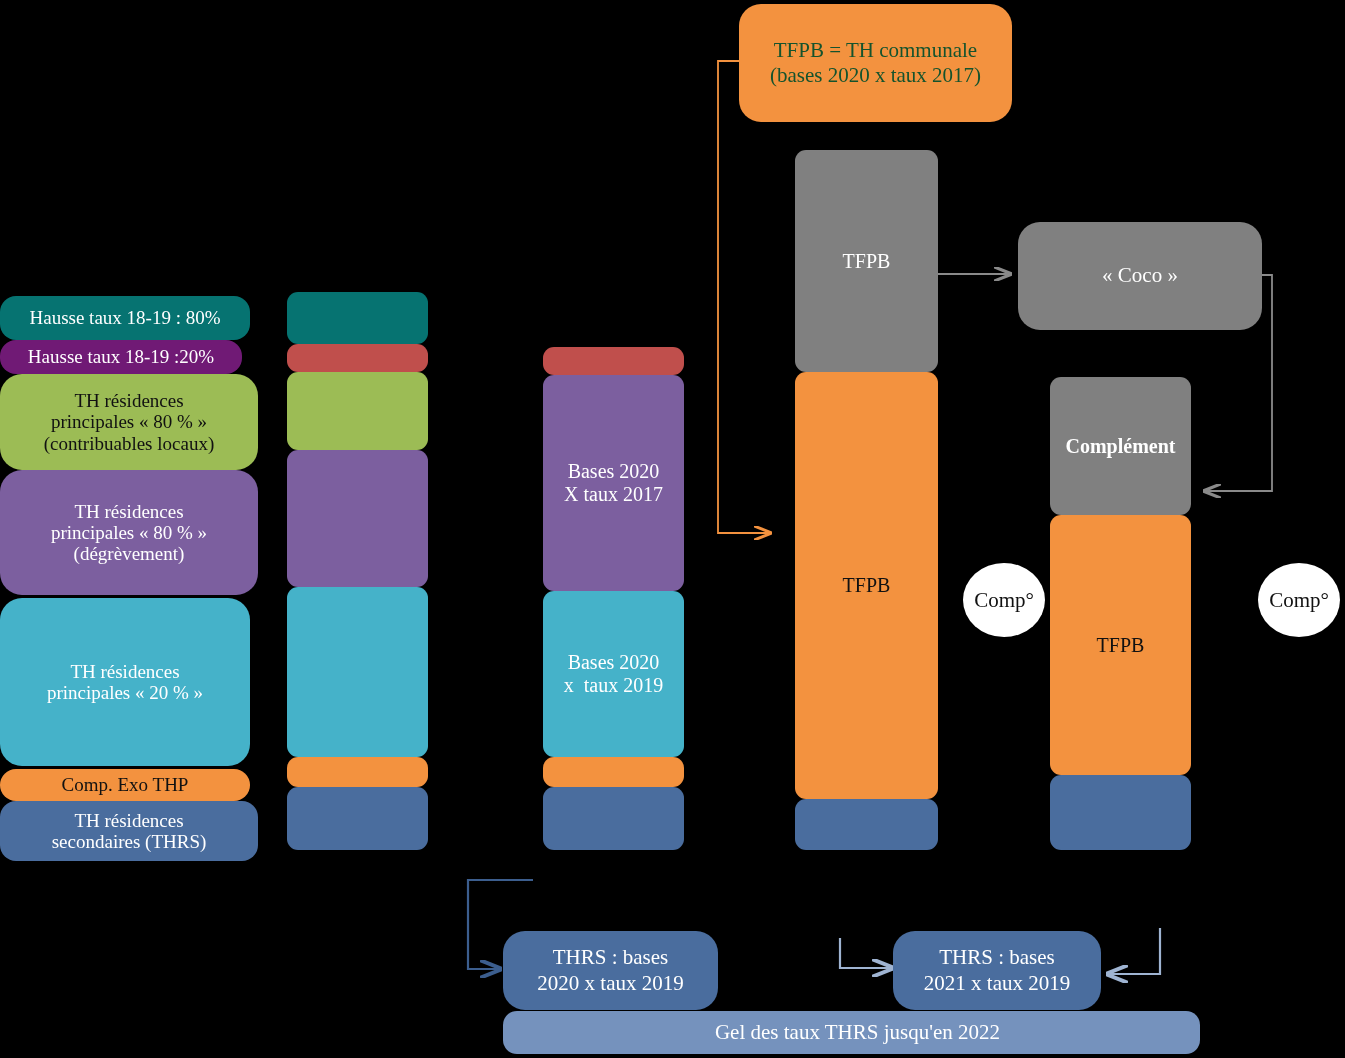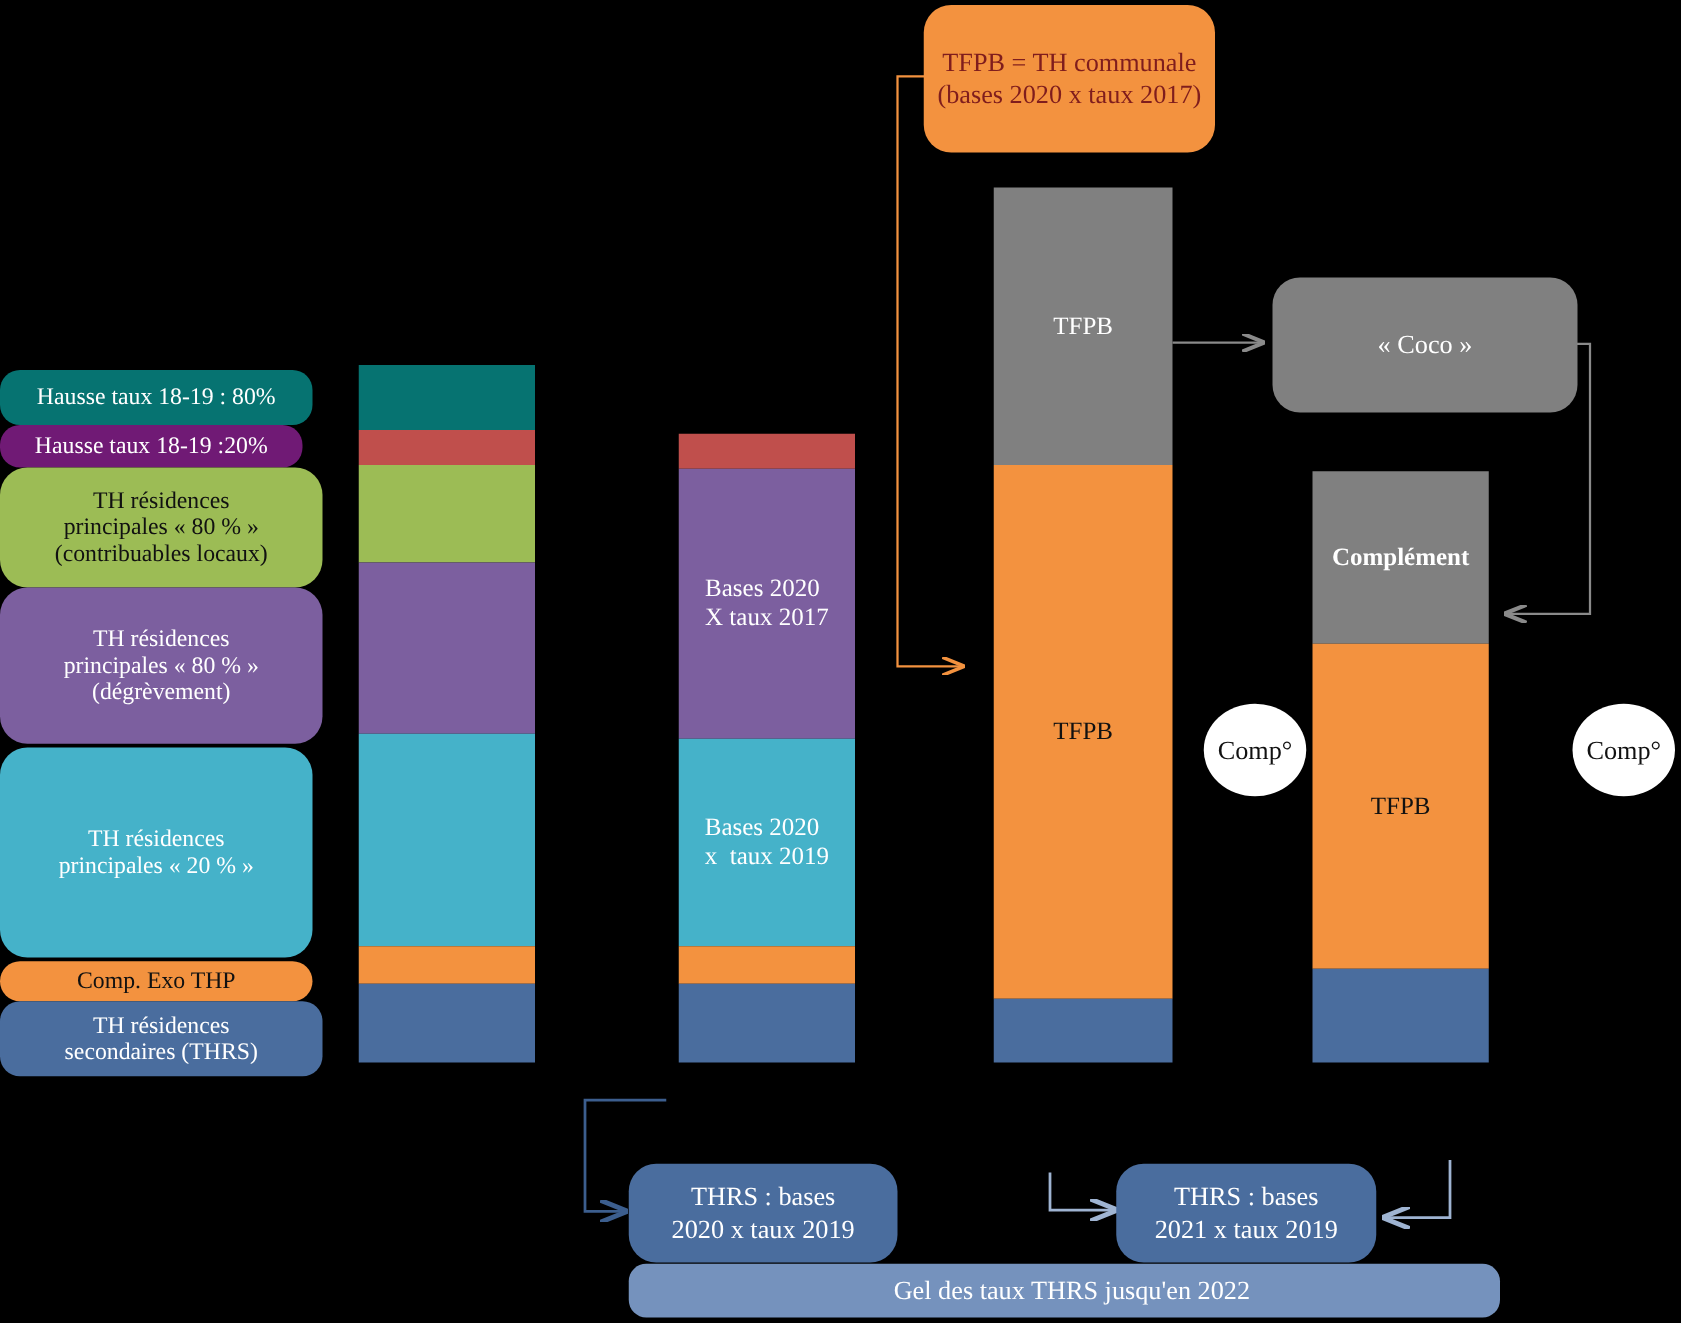--- a/index.html
+++ b/index.html
@@ -9,21 +9,21 @@
 
   
   .pill{position:absolute;display:flex;align-items:center;justify-content:center;
         text-align:center;border-radius:22px;line-height:1.12;box-sizing:border-box;}
   .pill.small{border-radius:16px;}
   .pill span{display:block;width:100%;}
 
   
   .bar{position:absolute;}
   .seg{position:absolute;left:0;width:100%;display:flex;align-items:center;
-       justify-content:center;line-height:1.14;box-sizing:border-box;}
+       justify-content:center;text-align:center;line-height:1.14;box-sizing:border-box;border-radius:11px;}
 
   
   .callout{position:absolute;display:flex;align-items:center;justify-content:center;
            text-align:center;line-height:1.2;box-sizing:border-box;}
 
   .circle{position:absolute;background:#fff;color:#111;border-radius:50%;
           display:flex;align-items:center;justify-content:center;font-size:21px;}
 
   svg.arrows{position:absolute;left:0;top:0;width:1345px;height:1058px;
              pointer-events:none;overflow:visible;}
@@ -125,21 +125,21 @@
   <div class="bar" style="left:1050px;top:377px;width:141px;height:473px;">
     <div class="seg" style="top:0px;height:138px;background:#808080;color:#fff;font-size:20px;font-weight:bold;">
       <span>Complément</span>
     </div>
     <div class="seg" style="top:138px;height:260px;background:#f3923f;color:#111;font-size:20px;">
       <span>TFPB</span>
     </div>
     <div class="seg" style="top:398px;height:75px;background:#4a6d9e;"></div>
   </div>
 
-  <div class="callout" style="left:739px;top:4px;width:233px;height:118px;background:#f3923f;color:#7f1d1d;
+  <div class="callout" style="left:739px;top:4px;width:273px;height:118px;background:#f3923f;color:#14532d;
               border-radius:22px;font-size:21px;">
     <span>TFPB = TH communale<br>(bases 2020 x taux 2017)</span>
   </div>
 
   <div class="callout" style="left:1018px;top:222px;width:244px;height:108px;background:#808080;color:#fff;
               border-radius:22px;font-size:21px;">
     <span>« Coco »</span>
   </div>
 
   <div class="circle" style="left:963px;top:563px;width:82px;height:74px;">

